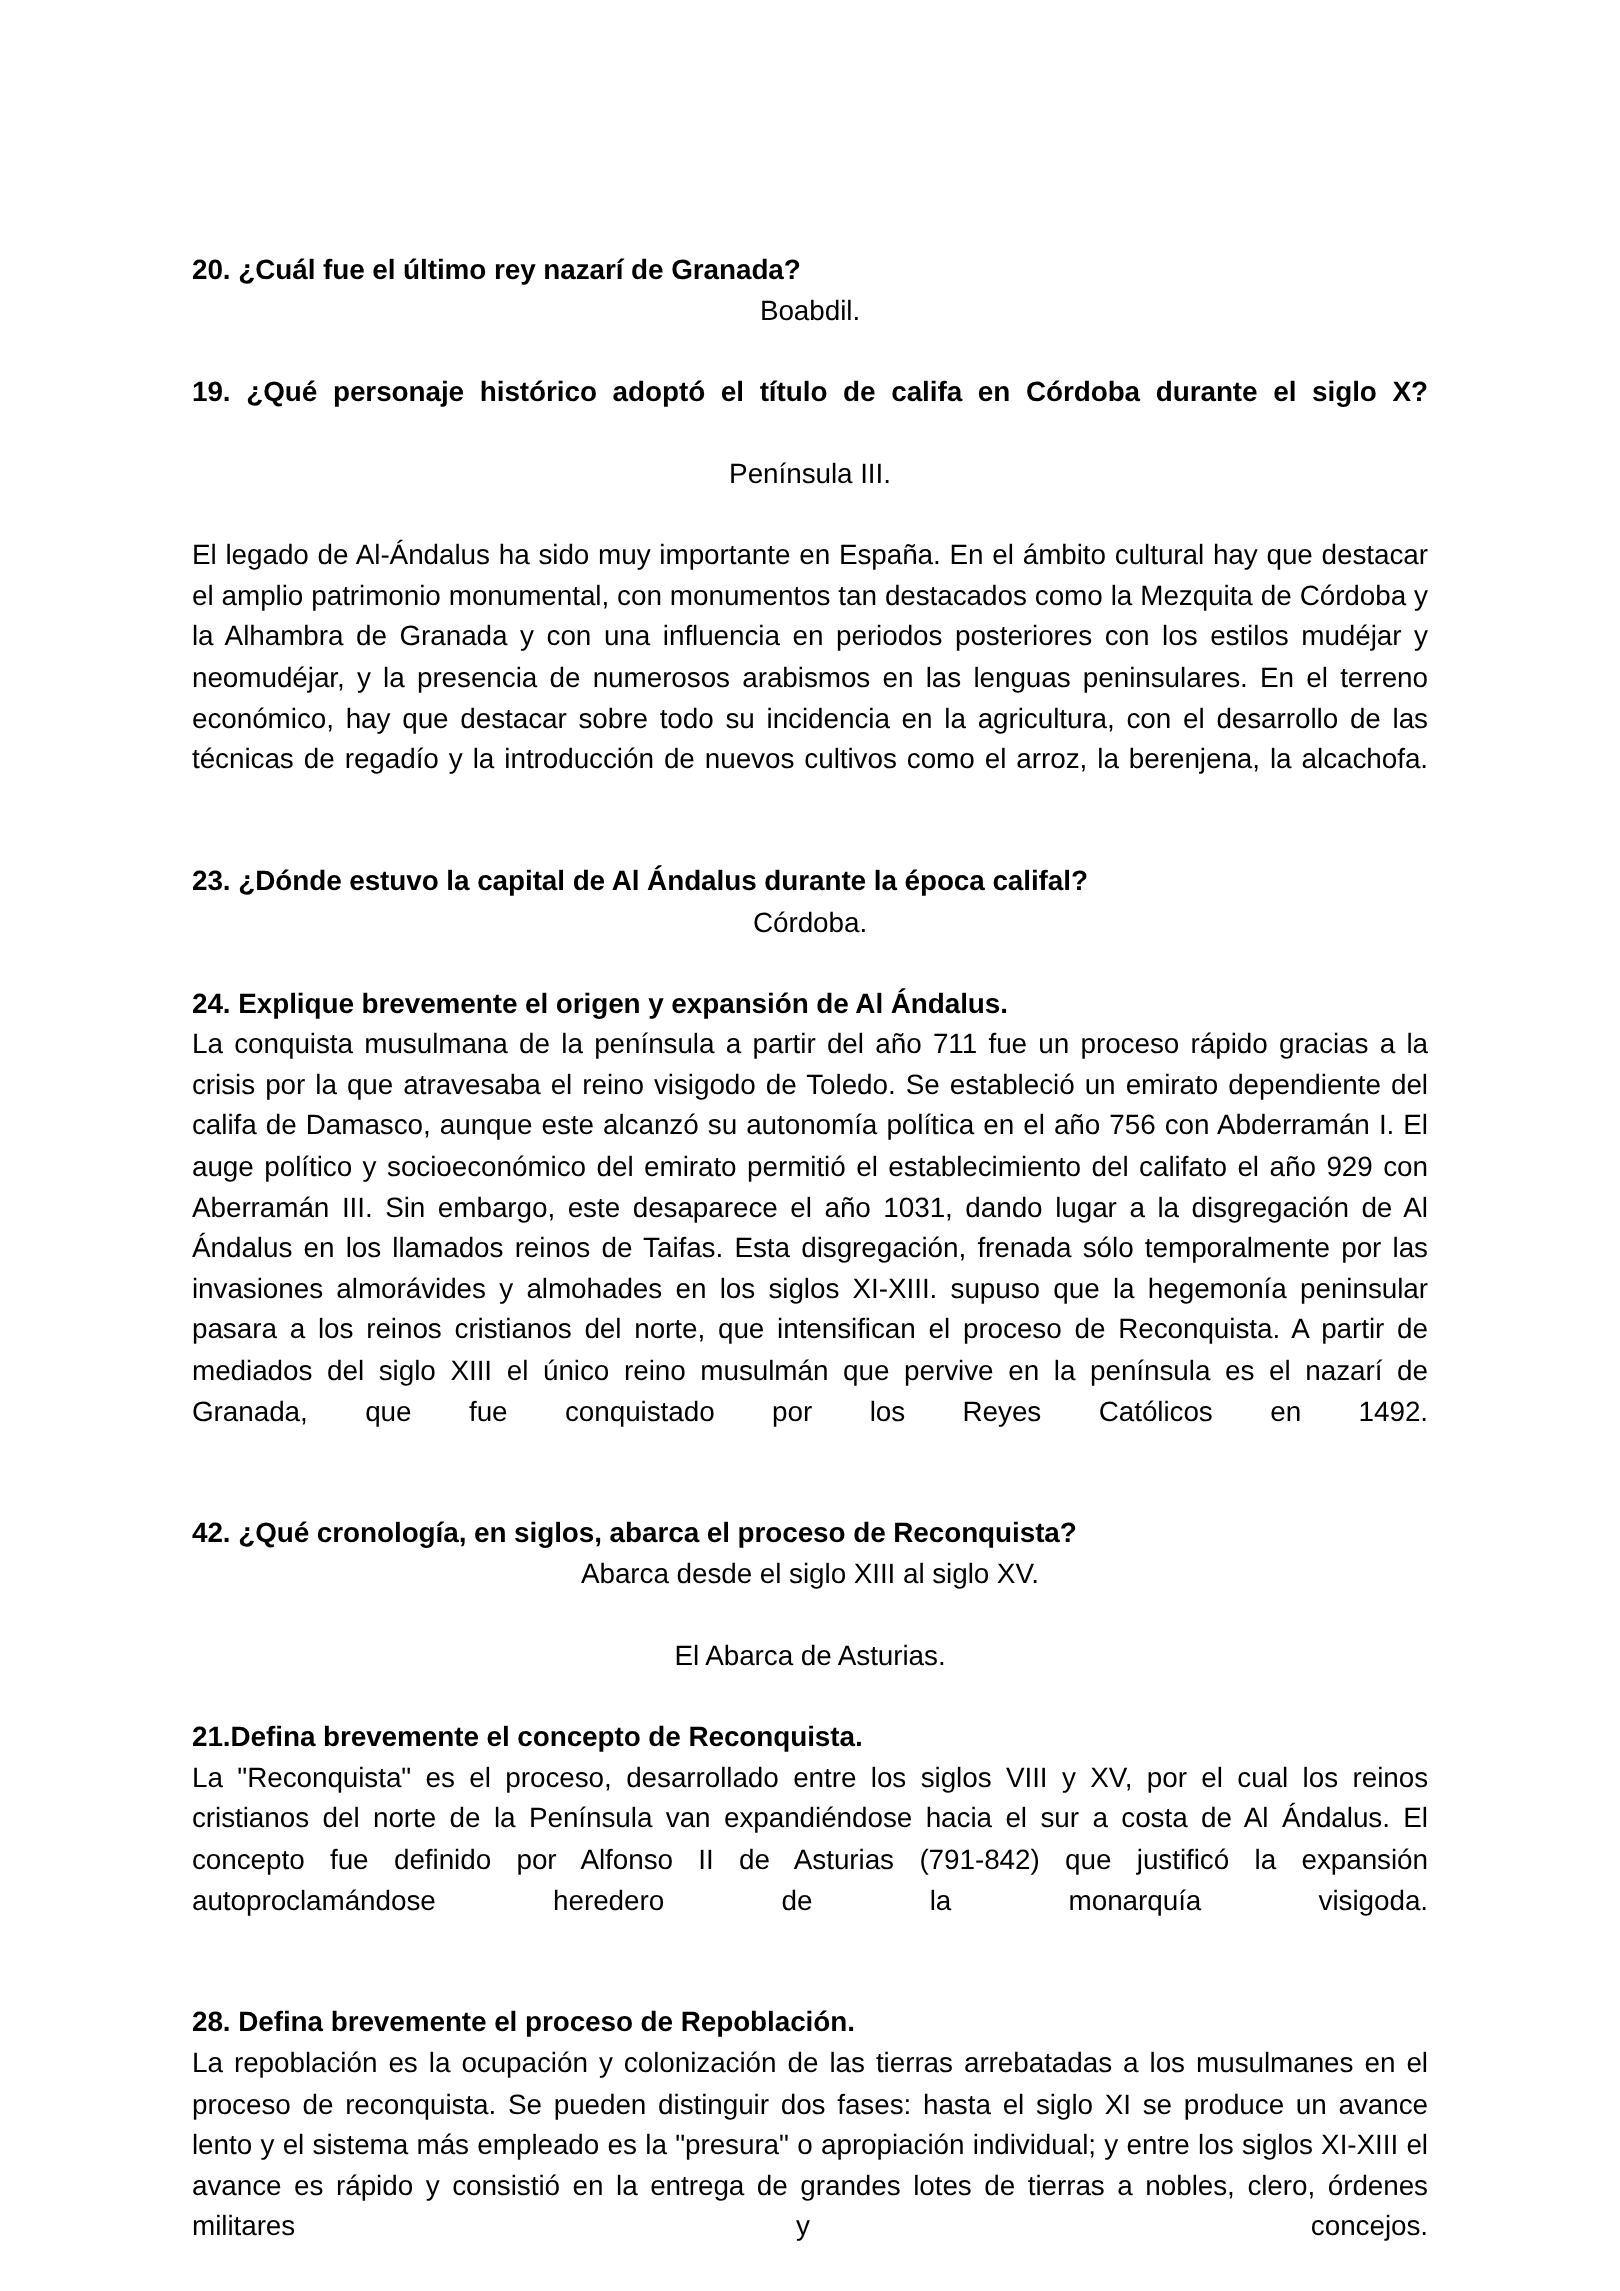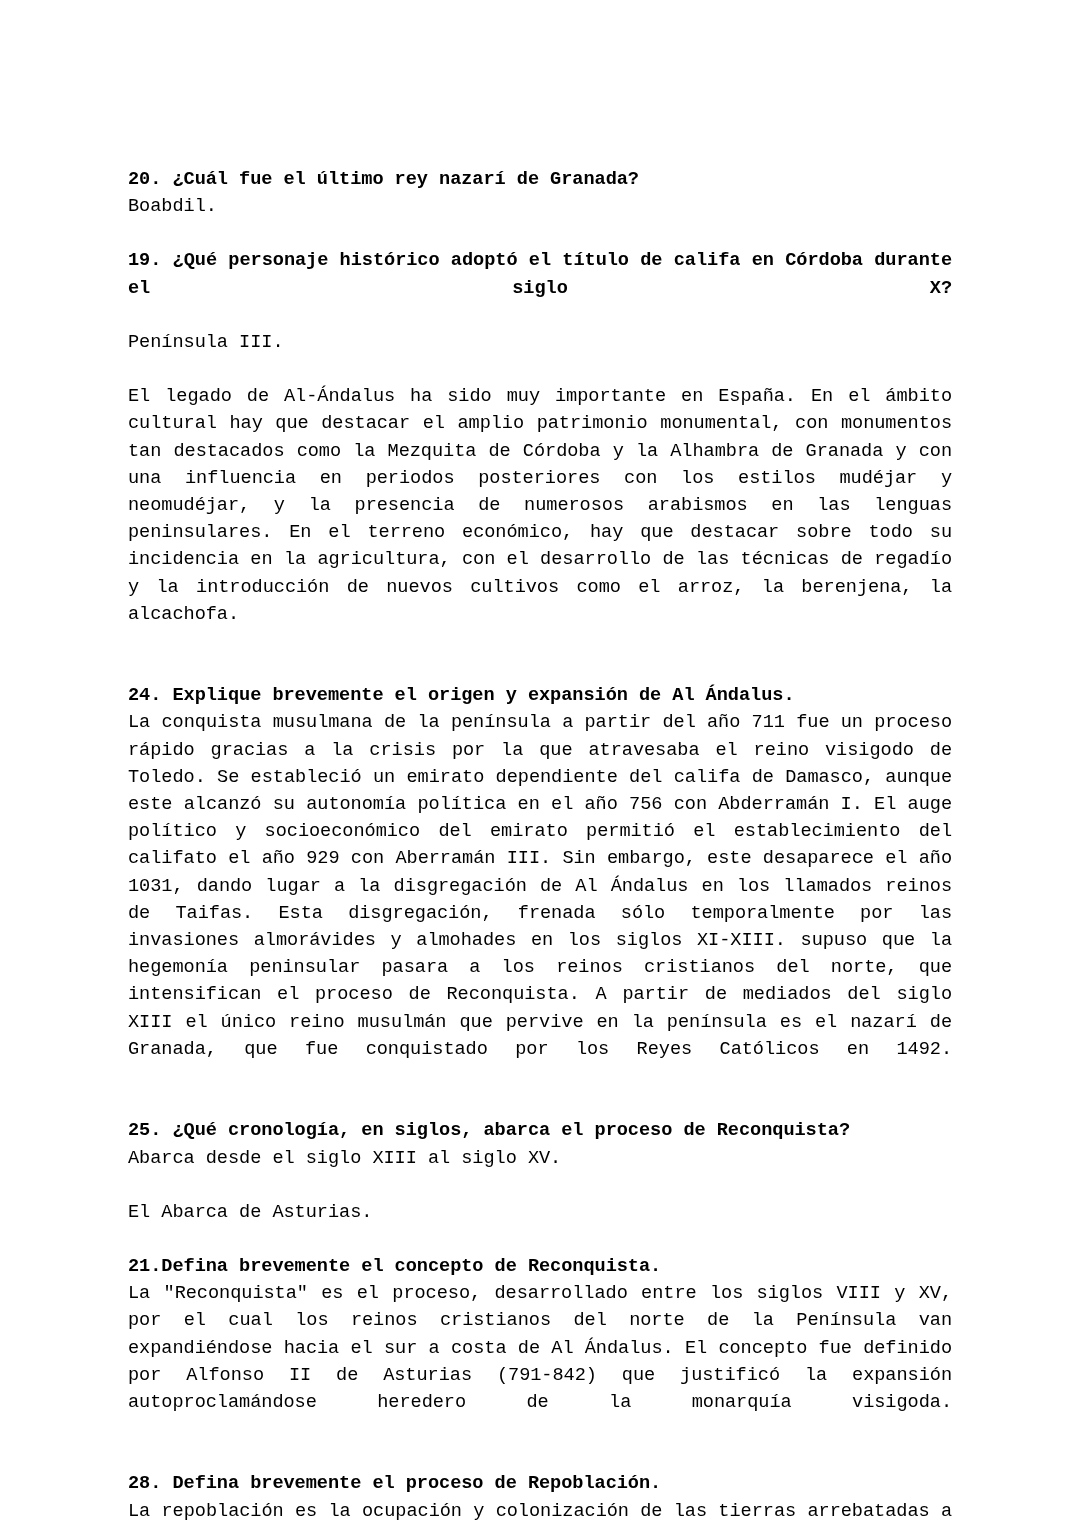--- a/index.html
+++ b/index.html
@@ -8,21 +8,21 @@
     padding: 0;
     background: #ffffff;
   }
   .page {
     position: relative;
     width: 1080px;
     height: 1527px;
     background: #ffffff;
     box-sizing: border-box;
     overflow: hidden;
-    font-family: Liberation Mono, monospace;
+    font-family: Liberation Sans, sans-serif;
     color: #000000;
   }
   .content {
     position: absolute;
     left: 128px;
     top: 166px;
     width: 824px;
   }
   .qa-block {
     margin: 0 0 27px 0;
@@ -53,21 +53,21 @@
     display: block;
     font-size: 18.6px;
     line-height: 27.2px;
     font-weight: normal;
     text-align: justify;
     text-justify: inter-word;
     margin: 0;
     letter-spacing: -0.05px;
   }
   .answer.single-line {
-    text-align: left;
+    text-align: center;
   }
   .answer.multi::after {
     content: "";
     display: inline-block;
     width: 100%;
   }
 </style>
 </head>
 <body>
 
@@ -79,25 +79,29 @@
         <p class="answer single-line">Boabdil.</p>
       </div>
       <div class="qa-block">
         <p class="question wrap-justify">19. ¿Qué personaje histórico adoptó el título de califa en Córdoba durante el siglo X?</p>
         <p class="answer single-line">Península III.</p>
       </div>
       <div class="qa-block">
         <p class="answer multi">El legado de Al-Ándalus ha sido muy importante en España. En el ámbito cultural hay que destacar el amplio patrimonio monumental, con monumentos tan destacados como la Mezquita de Córdoba y la Alhambra de Granada y con una influencia en periodos posteriores con los estilos mudéjar y neomudéjar, y la presencia de numerosos arabismos en las lenguas peninsulares. En el terreno económico, hay que destacar sobre todo su incidencia en la agricultura, con el desarrollo de las técnicas de regadío y la introducción de nuevos cultivos como el arroz, la berenjena, la alcachofa.</p>
       </div>
       <div class="qa-block">
+        <p class="question">23. ¿Dónde estuvo la capital de Al Ándalus durante la época califal?</p>
+        <p class="answer single-line">Córdoba.</p>
+      </div>
+      <div class="qa-block">
         <p class="question">24. Explique brevemente el origen y expansión de Al Ándalus.</p>
         <p class="answer multi">La conquista musulmana de la península a partir del año 711 fue un proceso rápido gracias a la crisis por la que atravesaba el reino visigodo de Toledo. Se estableció un emirato dependiente del califa de Damasco, aunque este alcanzó su autonomía política en el año 756 con Abderramán I. El auge político y socioeconómico del emirato permitió el establecimiento del califato el año 929 con Aberramán III. Sin embargo, este desaparece el año 1031, dando lugar a la disgregación de Al Ándalus en los llamados reinos de Taifas. Esta disgregación, frenada sólo temporalmente por las invasiones almorávides y almohades en los siglos XI-XIII. supuso que la hegemonía peninsular pasara a los reinos cristianos del norte, que intensifican el proceso de Reconquista. A partir de mediados del siglo XIII el único reino musulmán que pervive en la península es el nazarí de Granada, que fue conquistado por los Reyes Católicos en 1492.</p>
       </div>
       <div class="qa-block">
-        <p class="question">25. ¿Qué cronología, en siglos, abarca el proceso de Reconquista?</p>
+        <p class="question">42. ¿Qué cronología, en siglos, abarca el proceso de Reconquista?</p>
         <p class="answer single-line">Abarca desde el siglo XIII al siglo XV.</p>
       </div>
       <div class="qa-block">
         <p class="answer single-line">El Abarca de Asturias.</p>
       </div>
       <div class="qa-block">
         <p class="question">21.Defina brevemente el concepto de Reconquista.</p>
         <p class="answer multi">La "Reconquista" es el proceso, desarrollado entre los siglos VIII y XV, por el cual los reinos cristianos del norte de la Península van expandiéndose hacia el sur a costa de Al Ándalus. El concepto fue definido por Alfonso II de Asturias (791-842) que justificó la expansión autoproclamándose heredero de la monarquía visigoda.</p>
       </div>
       <div class="qa-block">

